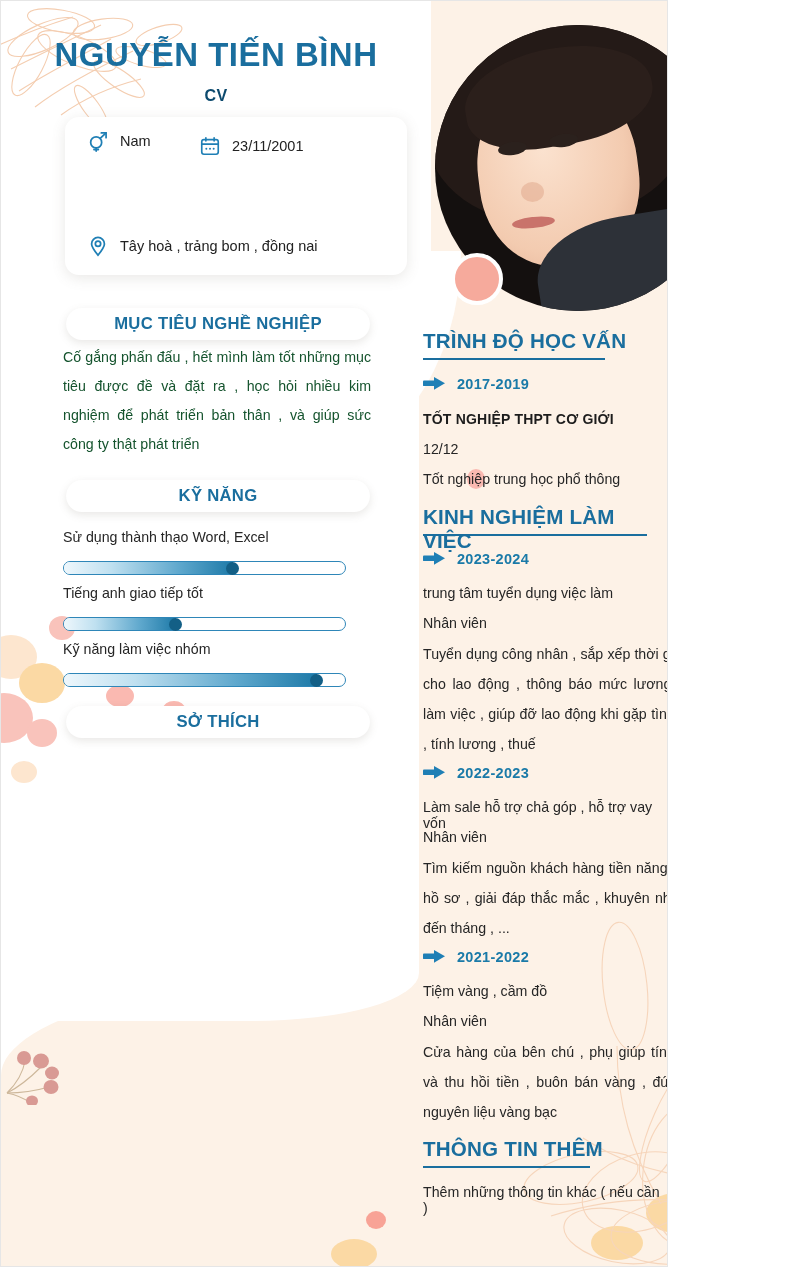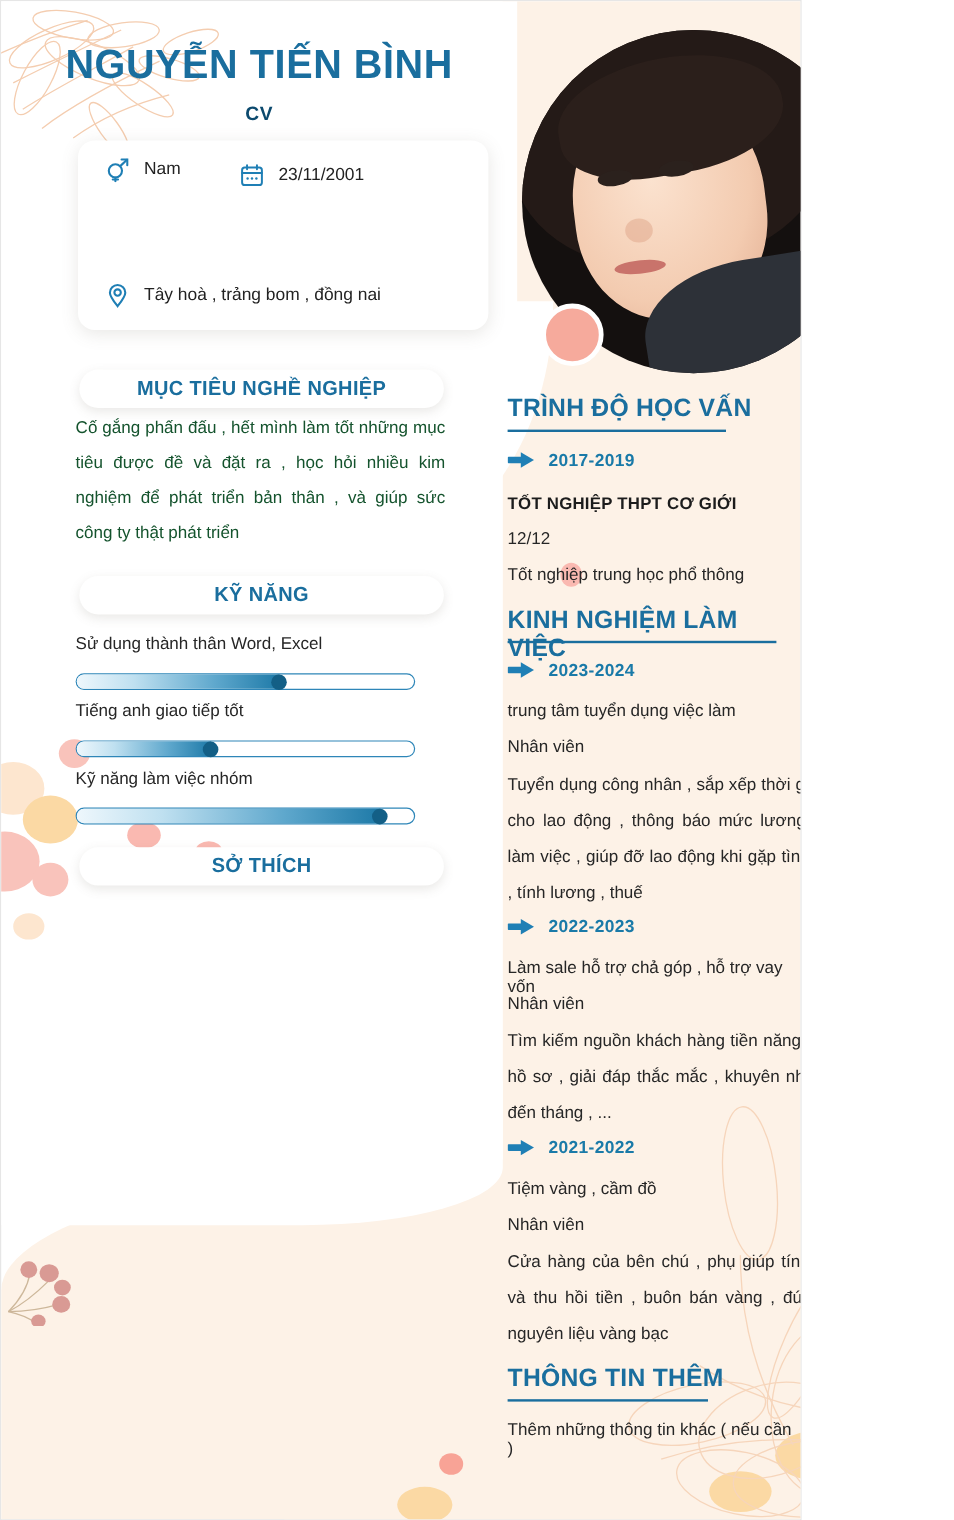--- a/index.html
+++ b/index.html
@@ -373,21 +373,21 @@
       </span>
       <span class="txt">Tây hoà , trảng bom , đồng nai</span>
     </div>
   </div>
 
   <div class="pill" style="top:307px;">MỤC TIÊU NGHỀ NGHIỆP</div>
   <div class="body-text" style="left:62px; top:342px; width:308px;">Cố gắng phấn đấu , hết mình làm tốt những mục tiêu được đề và đặt ra , học hỏi nhiều kim nghiệm để phát triển bản thân , và giúp sức công ty thật phát triển</div>
 
   <div class="pill" style="top:479px;">KỸ NĂNG</div>
 
-  <div class="skill-label" style="top:528px;">Sử dụng thành thân Word, Excel</div>
+  <div class="skill-label" style="top:528px;">Sử dụng thành thạo Word, Excel</div>
   <div class="skill-track" style="top:560px;">
     <div class="skill-fill" style="width:60%;"></div>
     <div class="skill-knob" style="left:60%;"></div>
   </div>
 
   <div class="skill-label" style="top:584px;text-align:right;">Tiếng anh giao tiếp tốt</div>
   <div class="skill-track" style="top:616px;">
     <div class="skill-fill" style="width:40%;"></div>
     <div class="skill-knob" style="left:40%;"></div>
   </div>

